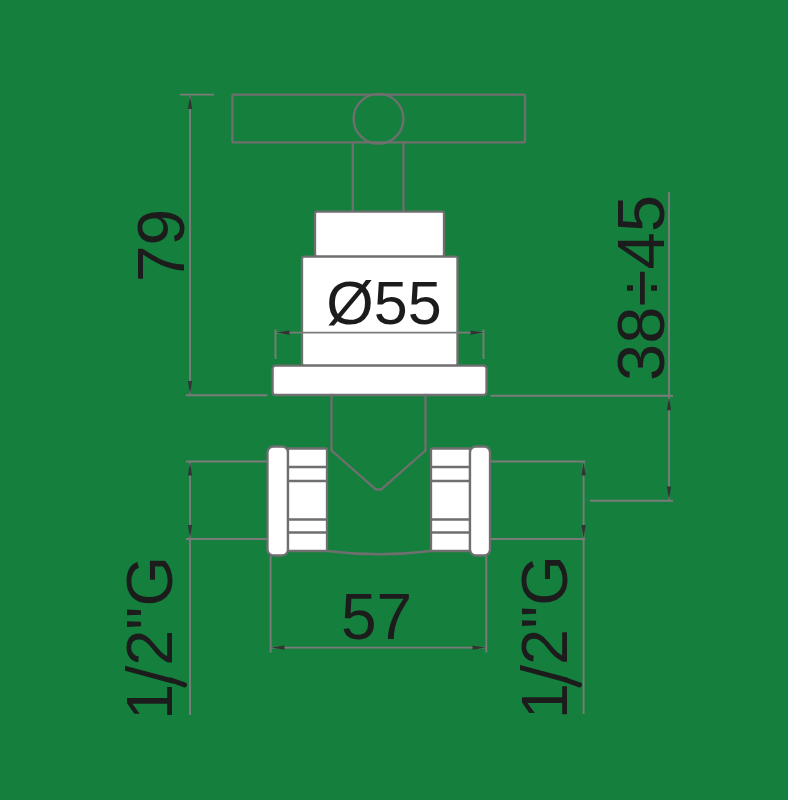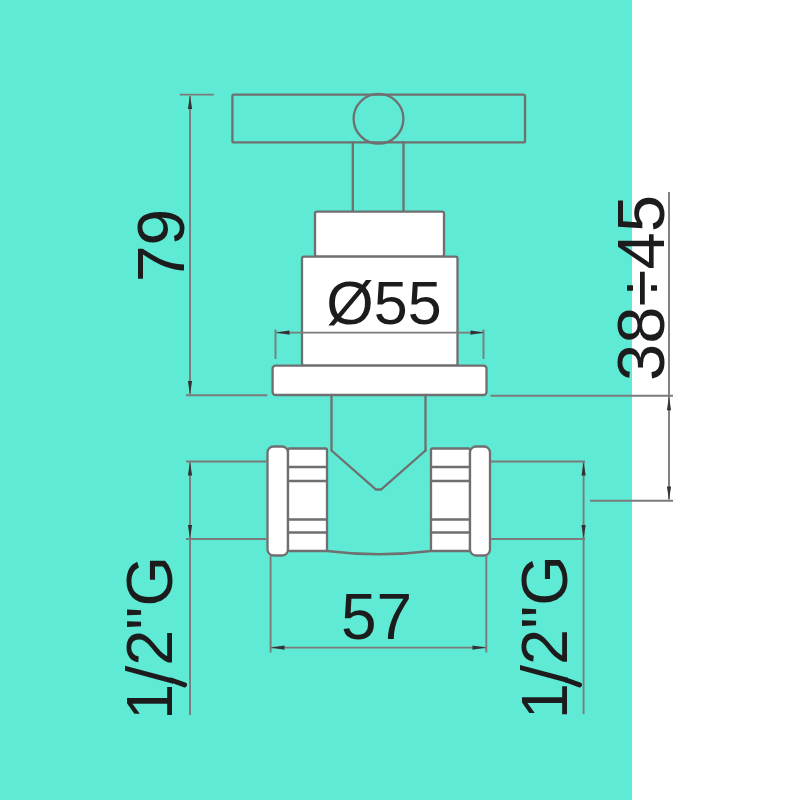--- a/index.html
+++ b/index.html
@@ -1,16 +1,16 @@
 <!DOCTYPE html>
 <html><head>
 <meta charset="utf-8">
 <style>
   html,body{margin:0;padding:0;background:#ffffff;}
-  #page{width:632px;height:800px;position:relative;background:#5eead4;text-align:right;}
+  #page{width:788px;height:800px;position:relative;background:#15803d;text-align:right;}
   svg{position:absolute;top:0;left:0;filter:blur(0.45px);}
   text{font-family:"Liberation Sans", sans-serif;fill:#1c1c1c;}
 </style>
 </head>
 <body>
 <div id="page">
 <svg width="800" height="800" viewBox="0 0 800 800">
   <g stroke="#6f6f6f" stroke-width="2.3" fill="none" stroke-linecap="round">
 
     <g>

